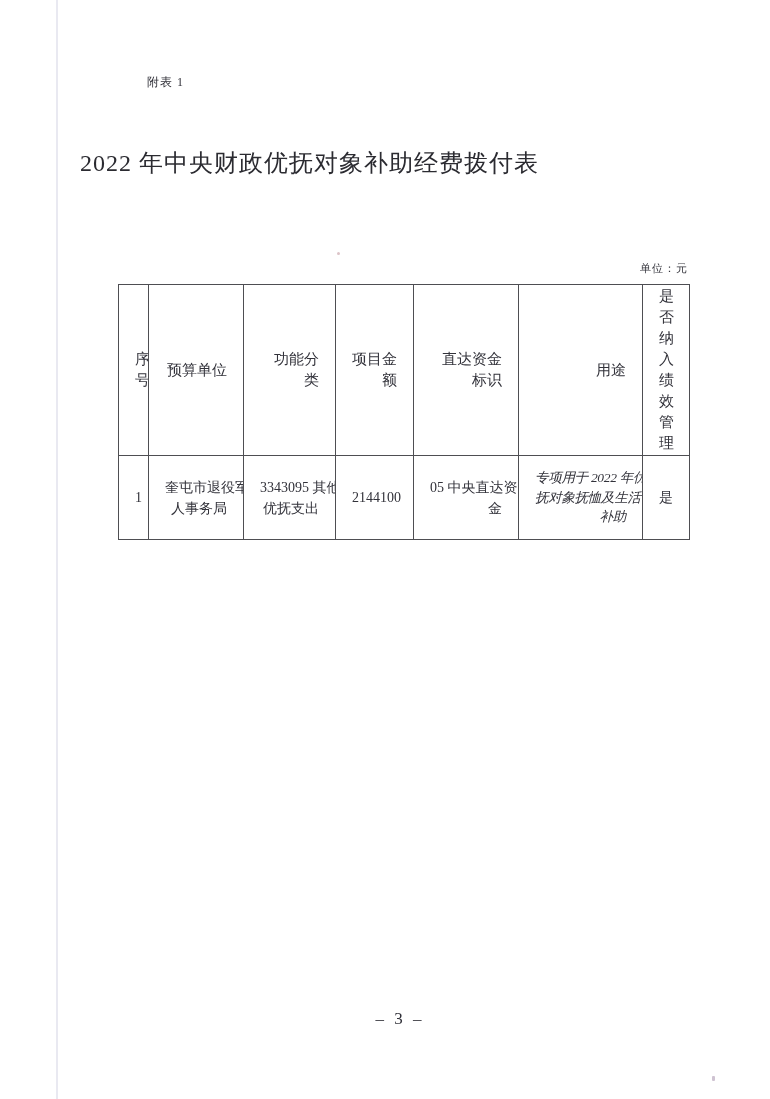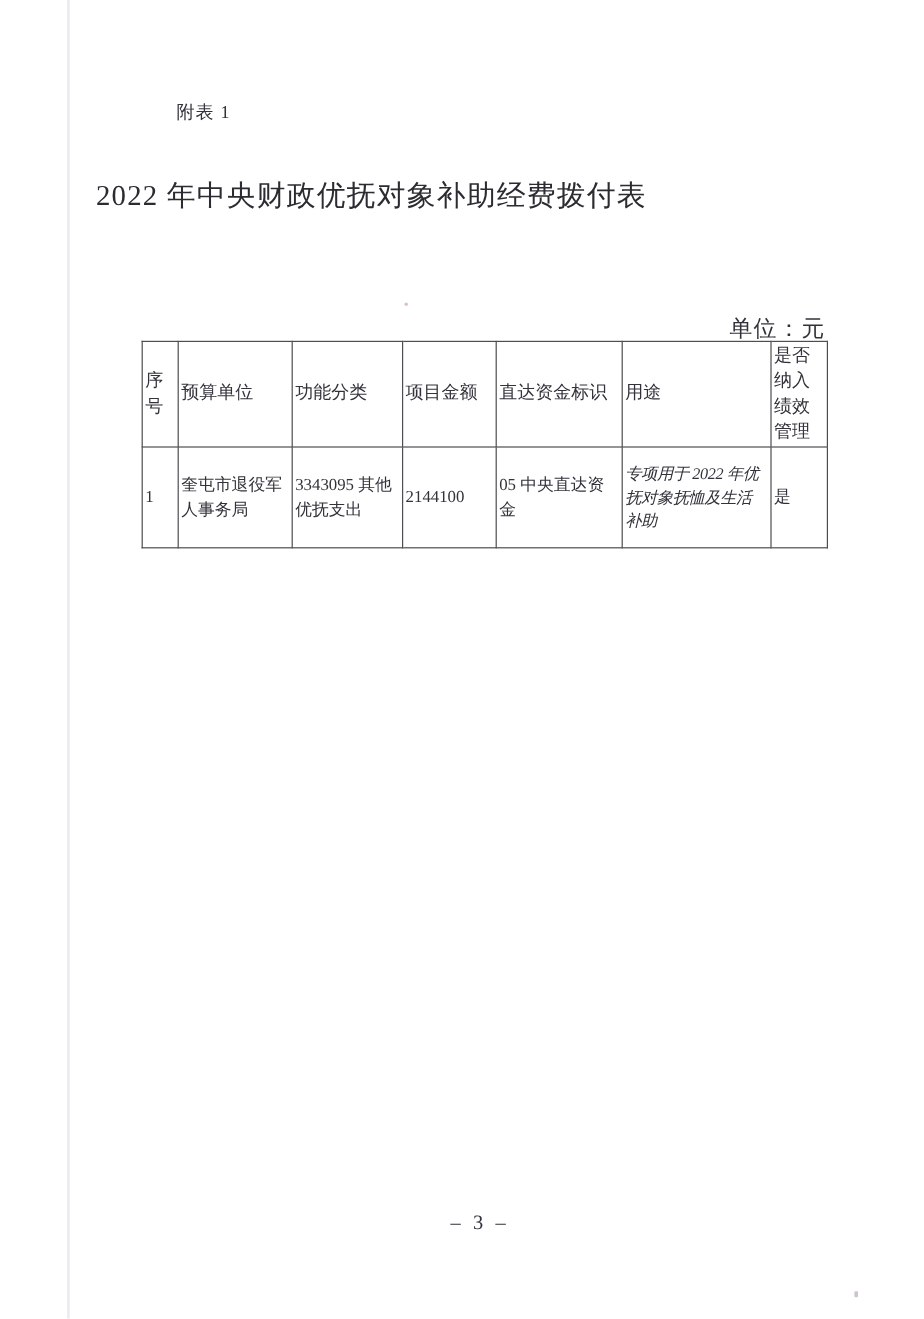--- a/index.html
+++ b/index.html
@@ -14,44 +14,44 @@
     background:var(--paper);
     font-family:"Liberation Serif","DejaVu Serif",serif;
     color:var(--ink);
     overflow:hidden;
   }
   .scan-edge{
     position:absolute;left:56px;top:0;width:2px;height:1099px;
     background:#e9e9f1;
   }
   .attach{
-    position:absolute;left:147px;top:84px;
-    font-size:15px;letter-spacing:1px;white-space:pre;
+    position:absolute;left:147px;top:74px;
+    font-size:12px;letter-spacing:1px;white-space:pre;
   }
   .title{
     position:absolute;left:80px;top:147px;width:690px;
     margin:0;text-align:left;
     font-size:24px;font-weight:normal;letter-spacing:1px;
     color:#2b2b31;white-space:pre;
   }
   .unit{
     position:absolute;top:261px;left:388px;width:300px;
-    text-align:right;font-size:19px;letter-spacing:1px;white-space:pre;
+    text-align:right;font-size:11px;letter-spacing:1px;white-space:pre;
   }
   table.alloc{
     position:absolute;left:118px;top:284px;
     width:571px;border-collapse:collapse;table-layout:fixed;
   }
   .alloc col.c0{width:30px}.alloc col.c1{width:95px}.alloc col.c2{width:92px}
   .alloc col.c3{width:78px}.alloc col.c4{width:105px}.alloc col.c5{width:124px}
   .alloc col.c6{width:47px}
   .alloc th,.alloc td{
     border:1.5px solid var(--border);
-    text-align:left;vertical-align:middle;
-    padding:1px 2px;color:var(--ink);
+    text-align:right;vertical-align:middle;
+    padding:1px 16px;color:var(--ink);
     overflow:hidden;
   }
   .alloc thead tr{height:88px;}
   .alloc tbody tr{height:84px;}
   .alloc th{
     font-weight:normal;font-size:15px;line-height:1.4;white-space:pre-line;
   }
   .alloc td{
     font-size:14px;line-height:1.5;white-space:pre;
   }

